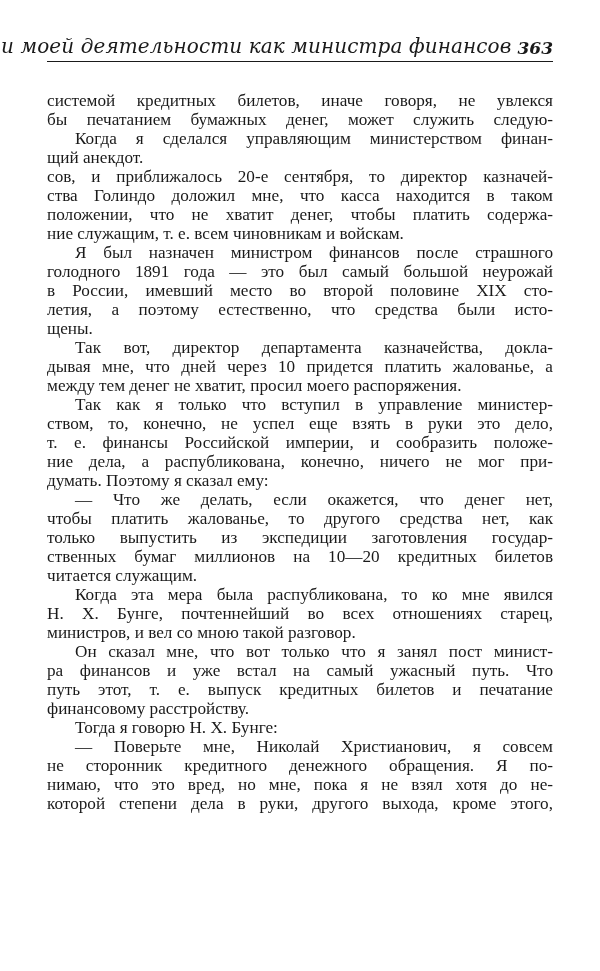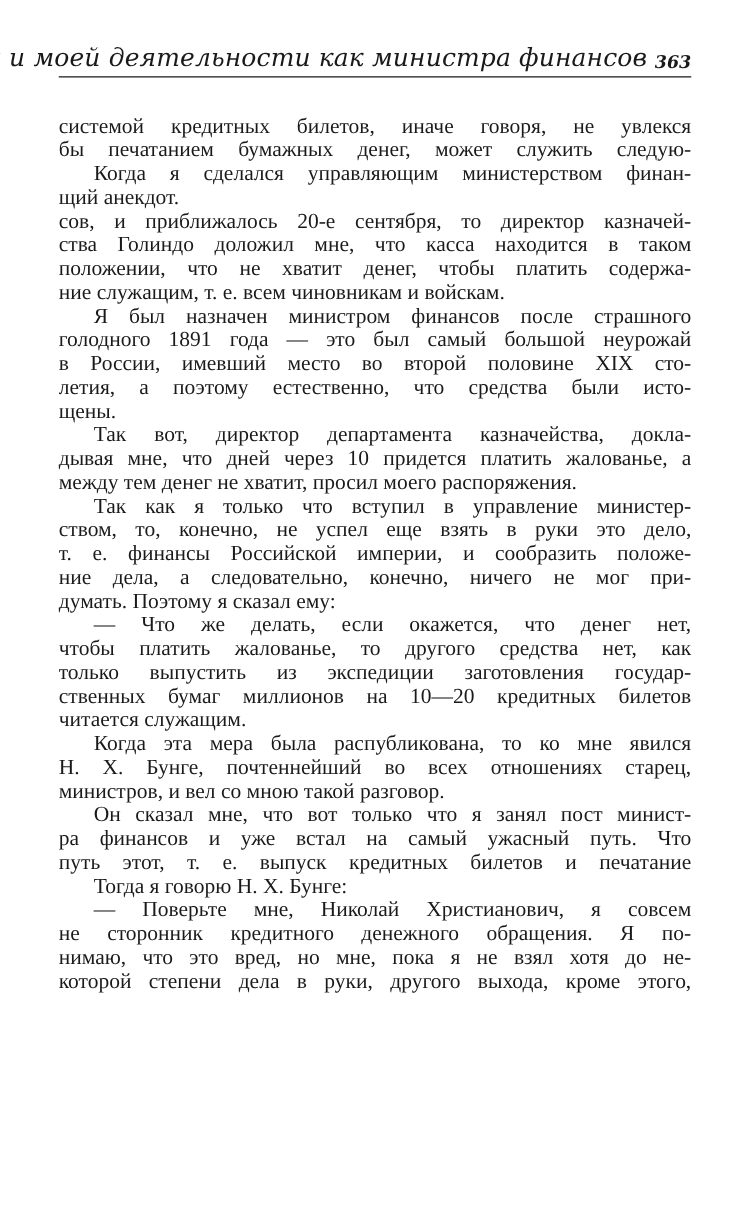--- a/index.html
+++ b/index.html
@@ -38,21 +38,21 @@
       font-family: "DejaVu Serif", "Liberation Serif", serif;
       font-style: italic;
       font-size: 20px;
       letter-spacing: 0.1px;
       white-space: nowrap;
     }
     .running-head .folio {
       font-family: "DejaVu Serif", "Liberation Serif", serif;
       font-style: italic;
       font-weight: bold;
-      font-size: 14px;
+      font-size: 17px;
       margin-left: 6px;
       white-space: nowrap;
     }
     .body-text {
       position: absolute;
       left: 0;
       top: 77px;
       width: 506px;
       margin-top: 14px;
     }
@@ -96,32 +96,33 @@
       <span class="line" style="white-space: normal; width: 506px; box-sizing: content-box;">голодного 1891 года — это был самый большой неурожай</span>
       <span class="line" style="white-space: normal; width: 506px; box-sizing: content-box; font-family: Liberation Serif, serif;">в России, имевший место во второй половине XIX сто-</span>
       <span class="line" style="white-space: normal; width: 506px; box-sizing: content-box;">летия, а поэтому естественно, что средства были исто-</span>
       <span class="line last" style="white-space: nowrap;">щены.</span>
       <span class="line indent" style="white-space: normal; width: 478px; box-sizing: content-box;">Так вот, директор департамента казначейства, докла-</span>
       <span class="line" style="white-space: normal; width: 506px; box-sizing: content-box;">дывая мне, что дней через 10 придется платить жалованье, а</span>
       <span class="line last" style="white-space: nowrap;">между тем денег не хватит, просил моего распоряжения.</span>
       <span class="line indent" style="white-space: normal; width: 478px; box-sizing: content-box;">Так как я только что вступил в управление министер-</span>
       <span class="line" style="white-space: normal; width: 506px; box-sizing: content-box;">ством, то, конечно, не успел еще взять в руки это дело,</span>
       <span class="line" style="white-space: normal; width: 506px; box-sizing: content-box;">т. е. финансы Российской империи, и сообразить положе-</span>
-      <span class="line" style="white-space: normal; width: 506px; box-sizing: content-box;">ние дела, а следовательно, конечно, ничего не мог при-</span>
+      <span class="line" style="white-space: normal; width: 506px; box-sizing: content-box;">ние дела, а распубликована, конечно, ничего не мог при-</span>
       <span class="line last" style="white-space: nowrap;">думать. Поэтому я сказал ему:</span>
       <span class="line indent" style="white-space: normal; width: 478px; box-sizing: content-box;">— Что же делать, если окажется, что денег нет,</span>
       <span class="line" style="white-space: normal; width: 506px; box-sizing: content-box;">чтобы платить жалованье, то другого средства нет, как</span>
       <span class="line" style="white-space: normal; width: 506px; box-sizing: content-box;">только выпустить из экспедиции заготовления государ-</span>
       <span class="line" style="white-space: normal; width: 506px; box-sizing: content-box;">ственных бумаг миллионов на 10—20 кредитных билетов</span>
       <span class="line last" style="white-space: nowrap;">читается служащим.</span>
       <span class="line indent" style="white-space: normal; width: 478px; box-sizing: content-box;">Когда эта мера была распубликована, то ко мне явился</span>
       <span class="line" style="white-space: normal; width: 506px; box-sizing: content-box;">Н. Х. Бунге, почтеннейший во всех отношениях старец,</span>
       <span class="line last" style="white-space: nowrap;">министров, и вел со мною такой разговор.</span>
       <span class="line indent" style="white-space: normal; width: 478px; box-sizing: content-box;">Он сказал мне, что вот только что я занял пост минист-</span>
       <span class="line" style="white-space: normal; width: 506px; box-sizing: content-box;">ра финансов и уже встал на самый ужасный путь. Что</span>
       <span class="line" style="white-space: normal; width: 506px; box-sizing: content-box;">путь этот, т. е. выпуск кредитных билетов и печатание</span>
+      <span class="line last" style="white-space: nowrap;">финансовому расстройству.</span>
       <span class="line indent last" style="white-space: nowrap;">Тогда я говорю Н. Х. Бунге:</span>
       <span class="line indent" style="white-space: normal; width: 478px; box-sizing: content-box;">— Поверьте мне, Николай Христианович, я совсем</span>
       <span class="line" style="white-space: normal; width: 506px; box-sizing: content-box;">не сторонник кредитного денежного обращения. Я по-</span>
       <span class="line" style="white-space: normal; width: 506px; box-sizing: content-box;">нимаю, что это вред, но мне, пока я не взял хотя до не-</span>
       <span class="line" style="white-space: normal; width: 506px; box-sizing: content-box;">которой степени дела в руки, другого выхода, кроме этого,</span>
     </div>
 </div>
 
 </body></html>

